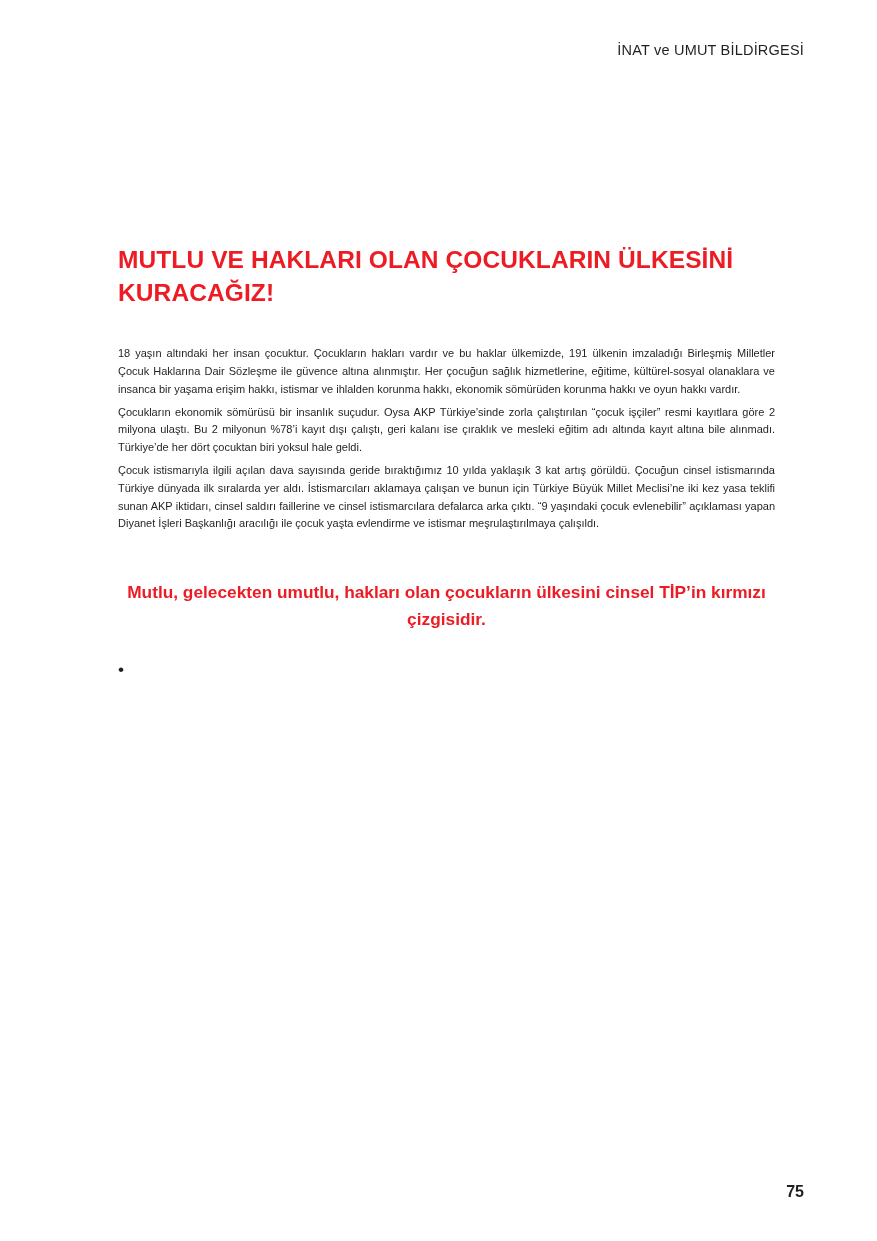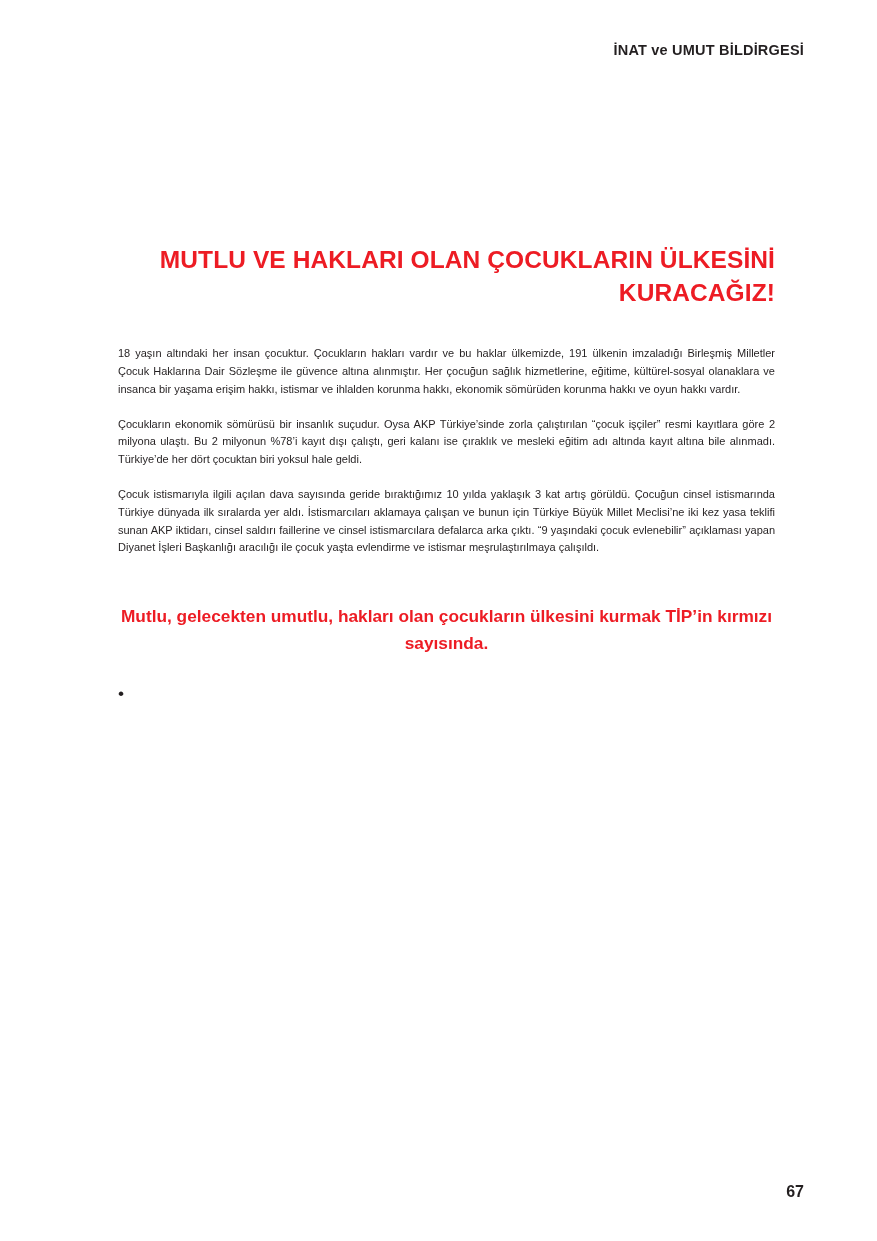--- a/index.html
+++ b/index.html
@@ -18,51 +18,51 @@
   .page {
     position: absolute;
     inset: 0;
     padding: 0;
   }
   .header {
     position: absolute;
     top: 42px;
     right: 73px;
     font-size: 14.5px;
-    font-weight: bold;
+    font-weight: normal;
     letter-spacing: 0.2px;
     color: #231f20;
     text-align: right;
     white-space: nowrap;
   }
   .content {
     position: absolute;
     left: 118px;
     right: 102px;
     top: 244px;
   }
   h1.title {
     margin: 0 0 0 0;
     font-size: 24.5px;
     line-height: 1.33;
     font-weight: bold;
     color: #ed1c24;
-    text-align: right;
+    text-align: left;
     letter-spacing: 0.1px;
   }
   p.body {
     margin: 0;
     font-size: 11px;
     line-height: 1.62;
     text-align: justify;
     text-justify: inter-word;
     color: #231f20;
   }
   p.body + p.body {
-    margin-top: 17px;
+    margin-top: 5px;
   }
   .para-block {
     margin-top: 36px;
   }
   .highlight {
     margin: 46px 0 0 0;
     font-size: 17.3px;
     line-height: 1.55;
     font-weight: bold;
     color: #ed1c24;
@@ -108,25 +108,25 @@
   <div class="content">
 
     <h1 class="title">MUTLU VE HAKLARI OLAN ÇOCUKLARIN ÜLKESİNİ KURACAĞIZ!</h1>
 
     <div class="para-block">
       <p class="body">18 yaşın altındaki her insan çocuktur. Çocukların hakları vardır ve bu haklar ülkemizde, 191 ülkenin imzaladığı Birleşmiş Milletler Çocuk Haklarına Dair Sözleşme ile güvence altına alınmıştır. Her çocuğun sağlık hizmetlerine, eğitime, kültürel-sosyal olanaklara ve insanca bir yaşama erişim hakkı, istismar ve ihlalden korunma hakkı, ekonomik sömürüden korunma hakkı ve oyun hakkı vardır.</p>
       <p class="body">Çocukların ekonomik sömürüsü bir insanlık suçudur. Oysa AKP Türkiye’sinde zorla çalıştırılan “çocuk işçiler” resmi kayıtlara göre 2 milyona ulaştı. Bu 2 milyonun %78’i kayıt dışı çalıştı, geri kalanı ise çıraklık ve mesleki eğitim adı altında kayıt altına bile alınmadı. Türkiye’de her dört çocuktan biri yoksul hale geldi.</p>
       <p class="body">Çocuk istismarıyla ilgili açılan dava sayısında geride bıraktığımız 10 yılda yaklaşık 3 kat artış görüldü. Çocuğun cinsel istismarında Türkiye dünyada ilk sıralarda yer aldı. İstismarcıları aklamaya çalışan ve bunun için Türkiye Büyük Millet Meclisi’ne iki kez yasa teklifi sunan AKP iktidarı, cinsel saldırı faillerine ve cinsel istismarcılara defalarca arka çıktı. “9 yaşındaki çocuk evlenebilir” açıklaması yapan Diyanet İşleri Başkanlığı aracılığı ile çocuk yaşta evlendirme ve istismar meşrulaştırılmaya çalışıldı.</p>
     </div>
 
-    <p class="highlight">Mutlu, gelecekten umutlu, hakları olan çocukların ülkesini kurmak TİP’in kırmızı sayısında.</p>
+    <p class="highlight">Mutlu, gelecekten umutlu, hakları olan çocukların ülkesini cinsel TİP’in kırmızı çizgisidir.</p>
 
     <ul class="bullets">
       <li>
         <span class="dot">•</span>
       </li>
     </ul>
 
   </div>
 
-  <div class="page-number">67</div>
+  <div class="page-number">75</div>
 
 </div>
 
 </body></html>

